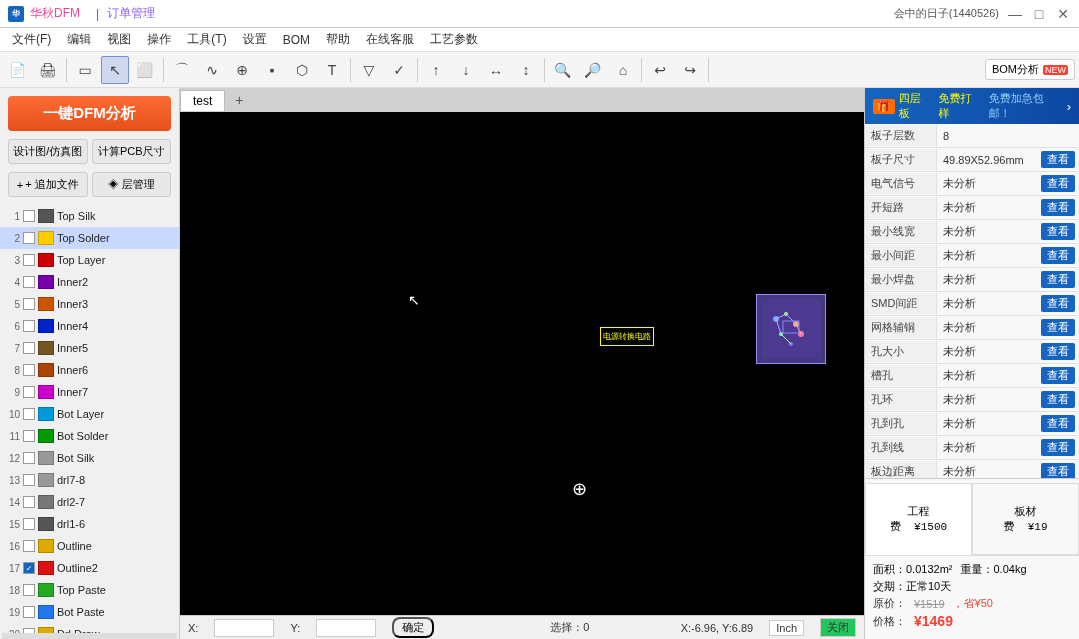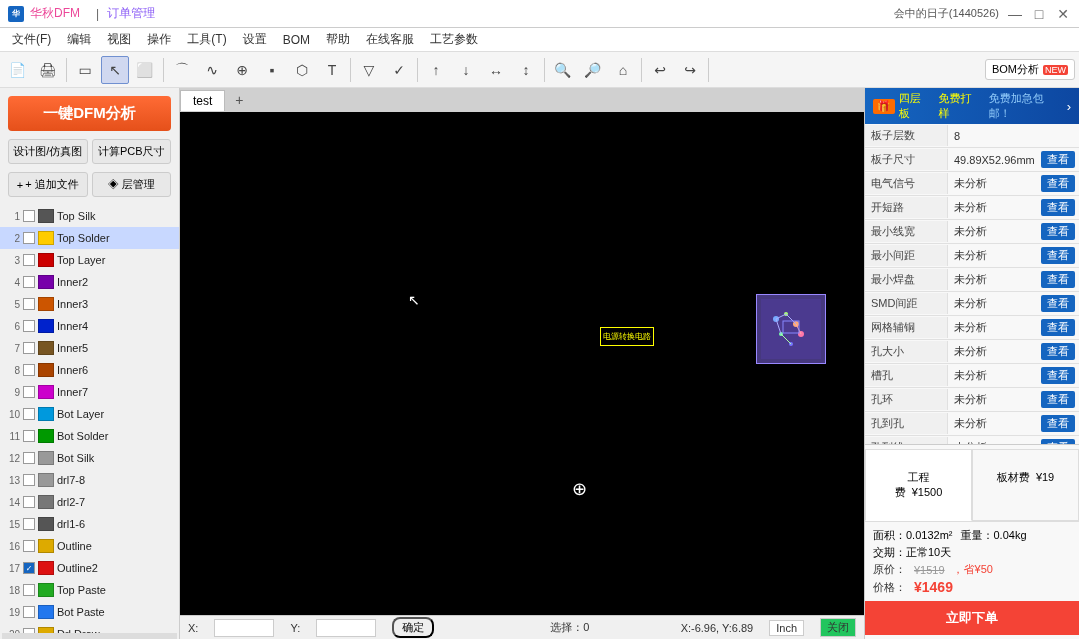--- a/index.html
+++ b/index.html
@@ -64,27 +64,27 @@
     .status-off { background: #22c55e; border: 1px solid #ccc; padding: 1px 6px; }
 
     
     .right-panel { width: 215px; background: #f8f8f8; border-left: 1px solid #ccc; display: flex; flex-direction: column; overflow: hidden; }
     .right-banner { height: 36px; background: linear-gradient(90deg, #1565c0, #0d47a1); display: flex; align-items: center; padding: 0 8px; gap: 4px; }
     .banner-free { color: #ffff00; font-size: 11px; }
     .banner-sub { color: #90caf9; font-size: 11px; }
 
     .right-table { flex: 1; overflow-y: auto; }
     .right-row { display: flex; align-items: center; border-bottom: 1px solid #e0e0e0; min-height: 24px; }
-    .right-label { width: 83px; padding: 3px 6px; font-size: 11px; color: #444; background: #f0f0f0; border-right: 1px solid #e0e0e0; flex-shrink: 0; }
+    .right-label { width: 72px; padding: 3px 6px; font-size: 11px; color: #444; background: #f0f0f0; border-right: 1px solid #e0e0e0; flex-shrink: 0; }
     .right-value { flex: 1; padding: 3px 6px; font-size: 11px; color: #333; }
     .right-btn { padding: 1px 6px; background: #1565c0; color: white; font-size: 11px; border: none; border-radius: 2px; cursor: pointer; margin-right: 4px; flex-shrink: 0; }
 
     .right-pricing { border-top: 1px solid #ccc; padding: 4px 0; }
     .pricing-tabs { display: flex; border-bottom: 1px solid #ddd; }
-    .pricing-tab { flex: 1; text-align: center; padding: 20px; font-size: 11px; border: 1px solid #ddd; cursor: pointer; }
+    .pricing-tab { flex: 1; text-align: center; padding: 20px; font-size: 11px; border: 1px solid #ddd; cursor: pointer; font-family: Liberation Mono, monospace; }
     .pricing-tab.active { background: #fff; border-bottom-color: #fff; }
     .pricing-info { padding: 4px 8px; font-size: 11px; }
     .pricing-row { display: flex; align-items: center; margin: 2px 0; gap: 8px; }
     .pricing-link { color: #1565c0; cursor: pointer; }
     .price-original { color: #999; text-decoration: line-through; }
     .price-current { color: #f44336; font-size: 14px; font-weight: bold; }
     .price-discount { color: #f44336; font-size: 11px; }
     .order-btn { width: 100%; background: #f44336; color: white; border: none; padding: 8px; font-size: 13px; font-weight: bold; cursor: pointer; border-radius: 0 0 0 0; }
 
     
@@ -460,17 +460,16 @@
         <div class="pricing-row">
           <span style="font-size:11px;color:#333;">原价：</span>
           <span class="price-original">¥1519</span>
           <span class="price-discount">，省¥50</span>
         </div>
         <div class="pricing-row">
           <span style="font-size:11px;color:#333;">价格：</span>
           <span class="price-current">¥1469</span>
         </div>
       </div>
-      <button class="order-btn">立即下单</button>
     </div>
   </div>
 
 </div>
 
 </body></html>

